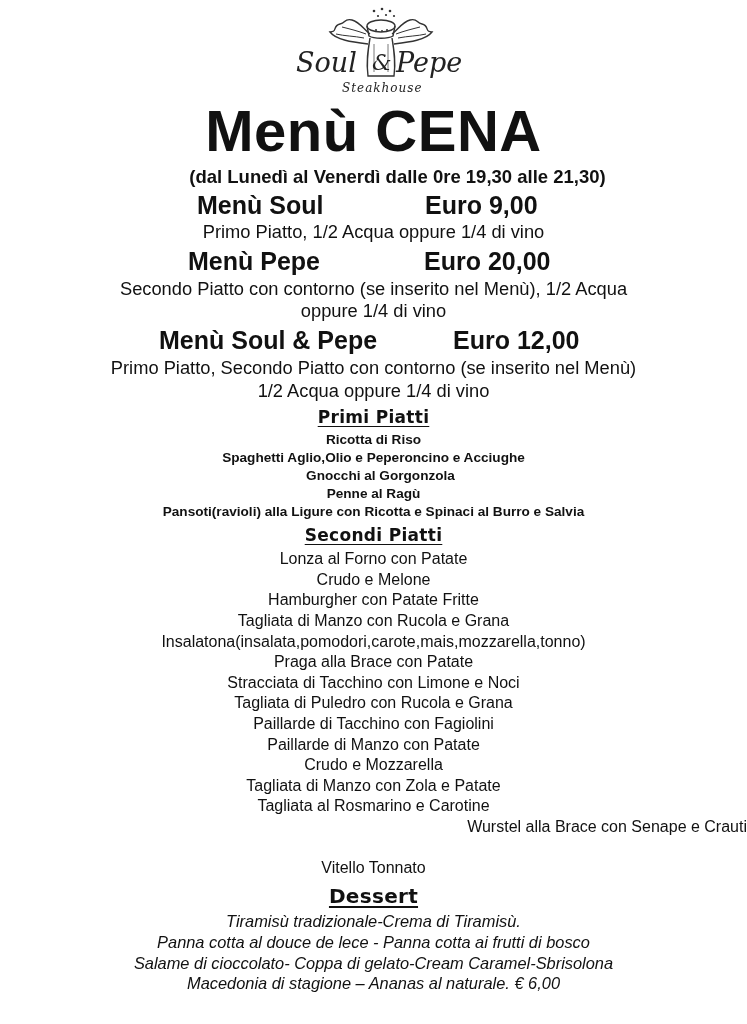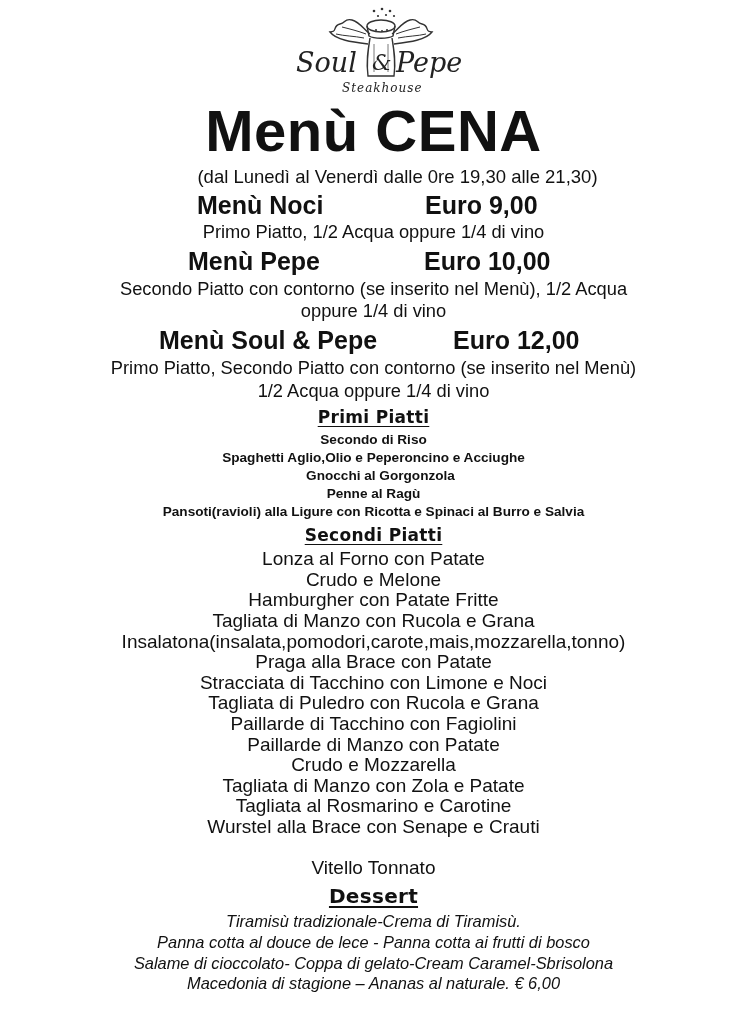--- a/index.html
+++ b/index.html
@@ -7,33 +7,33 @@
     body { font-family: "Liberation Sans", sans-serif; color: #111111; position: relative; }
 
     .page { position: absolute; left: 0; top: 0; width: 747px; height: 776px; }
 
     .logo { position: absolute; left: 290px; top: 4px; width: 180px; height: 92px; }
     .logo svg { width: 180px; height: 92px; }
 
     .line { position: absolute; left: 0; width: 747px; text-align: center; white-space: nowrap; }
 
     .title { top: 96px; font-size: 58px; font-weight: bold; letter-spacing: 0.5px; line-height: 70px; }
-    .hours { top: 165px; font-size: 18.5px; font-weight: normal; line-height: 24px; padding-left: 48px; }
+    .hours { top: 165px; font-size: 18.5px; font-weight: bold; line-height: 24px; padding-left: 48px; }
 
     .menu-row { position: absolute; left: 0; width: 747px; height: 34px; font-weight: bold; font-size: 25px; line-height: 34px; }
     .menu-row .name { position: absolute; white-space: nowrap; }
     .menu-row .price { position: absolute; white-space: nowrap; }
 
     .desc { font-size: 18.3px; line-height: 22px; }
 
     .section-title { font-family: "DejaVu Sans", sans-serif; font-weight: bold; font-size: 17px; text-decoration: underline; text-underline-offset: 3px; line-height: 22px; letter-spacing: 0.3px; }
     .section-title.dessert { font-size: 20px; line-height: 26px; }
 
     .primi-item { font-size: 13.6px; font-weight: bold; line-height: 18.3px; }
-    .secondi-item { font-size: 19px; line-height: 20.7px; }
+    .secondi-item { font-size: 16px; line-height: 20.7px; }
     .dessert-item { font-size: 16.4px; line-height: 20.6px; font-style: italic; }
   </style>
 </head>
 <body>
 
 <div class="page">
 
   <div class="logo">
     <svg viewBox="0 0 180 92" xmlns="http://www.w3.org/2000/svg">
 
@@ -67,61 +67,61 @@
       <text x="82" y="66" font-family="DejaVu Serif, serif" font-style="italic" font-size="22" fill="#222">&amp;</text>
       <text x="106" y="68" font-family="DejaVu Serif, serif" font-style="italic" font-size="27" fill="#222">Pepe</text>
       <text x="52" y="88" font-family="DejaVu Serif, serif" font-style="italic" font-size="12" fill="#222" letter-spacing="1">Steakhouse</text>
     </svg>
   </div>
 
   <div class="line title">Menù CENA</div>
   <div class="line hours">(dal Lunedì al Venerdì dalle 0re 19,30 alle 21,30)</div>
 
   <div class="menu-row" style="top:188px;">
-    <span class="name" style="left:197px;">Menù Noci</span>
+    <span class="name" style="left:197px;">Menù Soul</span>
     <span class="price" style="left:425px;">Euro  9,00</span>
   </div>
   <div class="line desc" style="top:221px;text-align:center;">Primo Piatto, 1/2 Acqua oppure 1/4 di vino</div>
 
   <div class="menu-row" style="top:244px;">
     <span class="name" style="left:188px;">Menù Pepe</span>
-    <span class="price" style="left:424px;">Euro 10,00</span>
+    <span class="price" style="left:424px;">Euro 20,00</span>
   </div>
   <div class="line desc" style="top:278px;">Secondo Piatto con contorno (se inserito nel Menù), 1/2 Acqua</div>
   <div class="line desc" style="top:300px;">oppure 1/4 di vino</div>
 
   <div class="menu-row" style="top:323px;">
     <span class="name" style="left:159px;">Menù Soul &amp; Pepe</span>
     <span class="price" style="left:453px;">Euro 12,00</span>
   </div>
   <div class="line desc" style="top:357px;">Primo Piatto, Secondo Piatto con contorno (se inserito nel Menù)</div>
   <div class="line desc" style="top:380px;">1/2 Acqua oppure 1/4 di vino</div>
 
   <div class="line section-title" style="top:406px;">Primi Piatti</div>
-  <div class="line primi-item" style="top:431px;">Secondo di Riso</div>
+  <div class="line primi-item" style="top:431px;">Ricotta di Riso</div>
   <div class="line primi-item" style="top:449px;">Spaghetti Aglio,Olio e Peperoncino e Acciughe</div>
   <div class="line primi-item" style="top:467px;padding-left:14px;">Gnocchi al Gorgonzola</div>
   <div class="line primi-item" style="top:485px;">Penne al Ragù</div>
   <div class="line primi-item" style="top:503px;">Pansoti(ravioli) alla Ligure con Ricotta e Spinaci al Burro e Salvia</div>
 
   <div class="line section-title" style="top:524px;">Secondi Piatti</div>
   <div class="line secondi-item" style="top:549px;">Lonza al Forno con Patate</div>
   <div class="line secondi-item" style="top:570px;">Crudo e Melone</div>
   <div class="line secondi-item" style="top:590px;">Hamburgher con Patate Fritte</div>
   <div class="line secondi-item" style="top:611px;">Tagliata di Manzo con Rucola e Grana</div>
   <div class="line secondi-item" style="top:632px;">Insalatona(insalata,pomodori,carote,mais,mozzarella,tonno)</div>
   <div class="line secondi-item" style="top:652px;">Praga alla Brace con Patate</div>
   <div class="line secondi-item" style="top:673px;">Stracciata di Tacchino con Limone e Noci</div>
   <div class="line secondi-item" style="top:693px;">Tagliata di Puledro con Rucola e Grana</div>
   <div class="line secondi-item" style="top:714px;">Paillarde di Tacchino con Fagiolini</div>
   <div class="line secondi-item" style="top:735px;">Paillarde di Manzo con Patate</div>
   <div class="line secondi-item" style="top:755px;">Crudo e Mozzarella</div>
   <div class="line secondi-item" style="top:776px;">Tagliata di Manzo con Zola e Patate</div>
   <div class="line secondi-item" style="top:796px;">Tagliata al Rosmarino e Carotine</div>
-  <div class="line secondi-item" style="top:817px;">Wurstel alla Brace con Senape e Crauti</div>
+  <div class="line secondi-item" style="top:817px;text-align:right;">Wurstel alla Brace con Senape e Crauti</div>
   <div class="line secondi-item" style="top:858px;">Vitello Tonnato</div>
 
   <div class="line section-title dessert" style="top:883px;">Dessert</div>
   <div class="line dessert-item" style="top:911px;">Tiramisù tradizionale-Crema di Tiramisù.</div>
   <div class="line dessert-item" style="top:932px;">Panna cotta al douce de lece - Panna cotta ai frutti di bosco</div>
   <div class="line dessert-item" style="top:953px;">Salame di cioccolato- Coppa di gelato-Cream Caramel-Sbrisolona</div>
   <div class="line dessert-item" style="top:973px;">Macedonia di stagione – Ananas al naturale.  € 6,00</div>
 
 </div>
 

